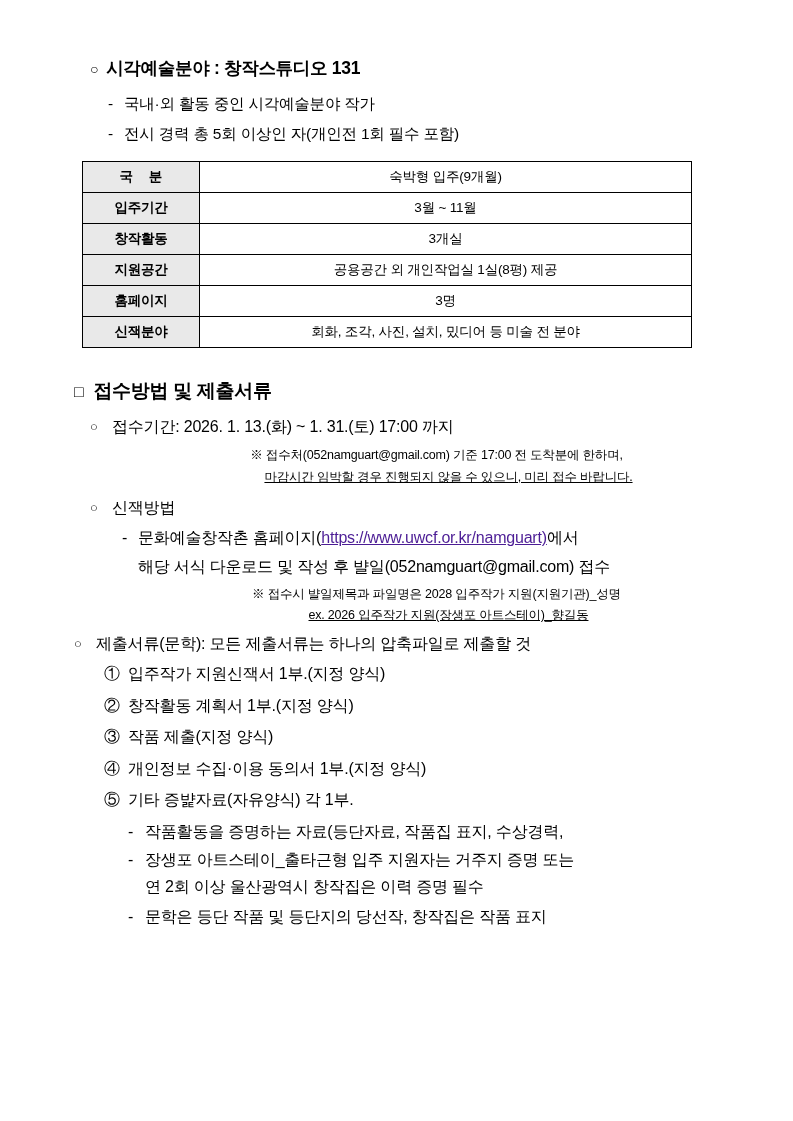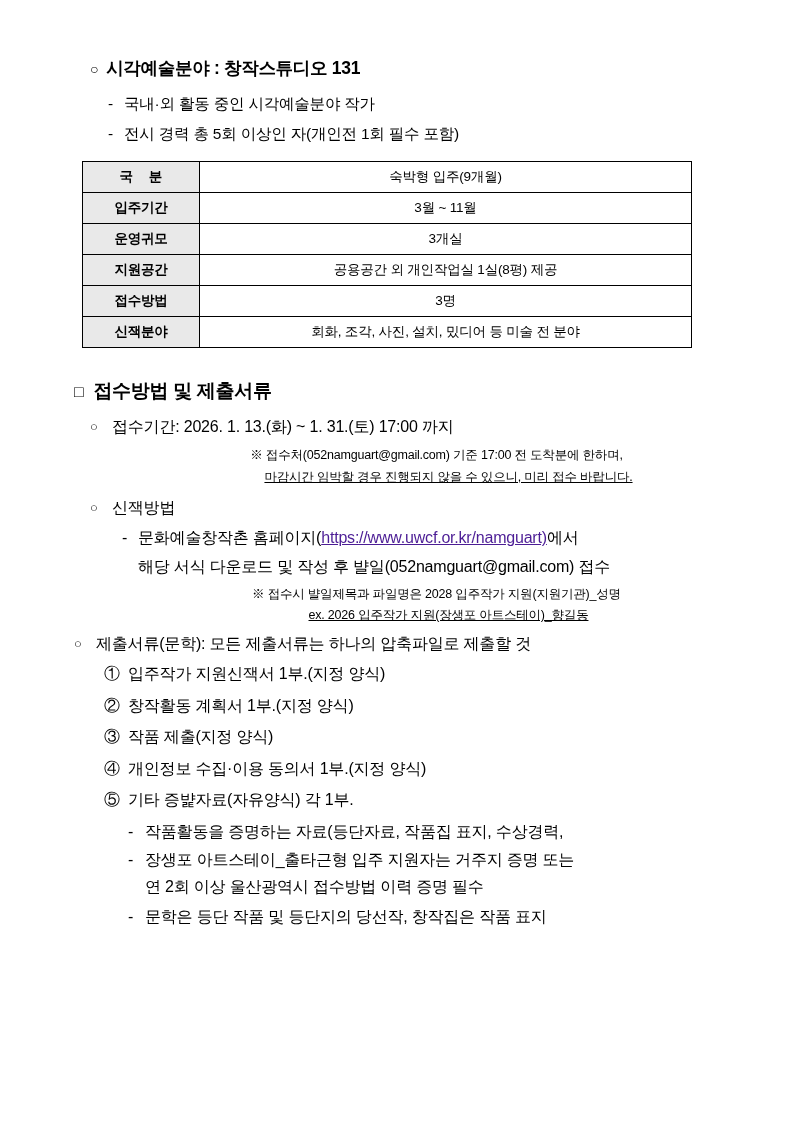--- a/index.html
+++ b/index.html
@@ -183,29 +183,29 @@
     <tbody>
       <tr>
         <td class="lbl spaced">국      분</td>
         <td>숙박형 입주(9개월)</td>
       </tr>
       <tr>
         <td class="lbl">입주기간</td>
         <td>3월 ~ 11월</td>
       </tr>
       <tr>
-        <td class="lbl">운영귀모</td>
+        <td class="lbl">창작활동</td>
         <td>3개실</td>
       </tr>
       <tr>
         <td class="lbl">지원공간</td>
         <td>공용공간 외 개인작업실 1실(8평) 제공</td>
       </tr>
       <tr>
-        <td class="lbl">접수방법</td>
+        <td class="lbl">홈페이지</td>
         <td>3명</td>
       </tr>
       <tr>
         <td class="lbl">신잭분야</td>
         <td>회화, 조각, 사진, 설치, 밌디어 등 미술 전 분야</td>
       </tr>
     </tbody>
   </table>
 
   <div class="block-head">
@@ -263,20 +263,20 @@
 
   <div class="deep-dash tight">
     <span class="dash">-</span>
     <span>작품활동을 증명하는 자료(등단자료, 작품집 표지, 수상경력,</span>
   </div>
 
   <div class="deep-dash tight">
     <span class="dash">-</span>
     <span>장생포 아트스테이_출타근형 입주 지원자는 거주지 증명 또는</span>
   </div>
-  <div class="deep-cont">연 2회 이상 울산광역시 접수방법 이력 증명 필수</div>
+  <div class="deep-cont">연 2회 이상 울산광역시 창작집은 이력 증명 필수</div>
 
   <div class="deep-dash">
     <span class="dash">-</span>
     <span>문학은 등단 작품 및 등단지의 당선작, 창작집은 작품 표지</span>
   </div>
 
 </div>
 
 </body></html>

